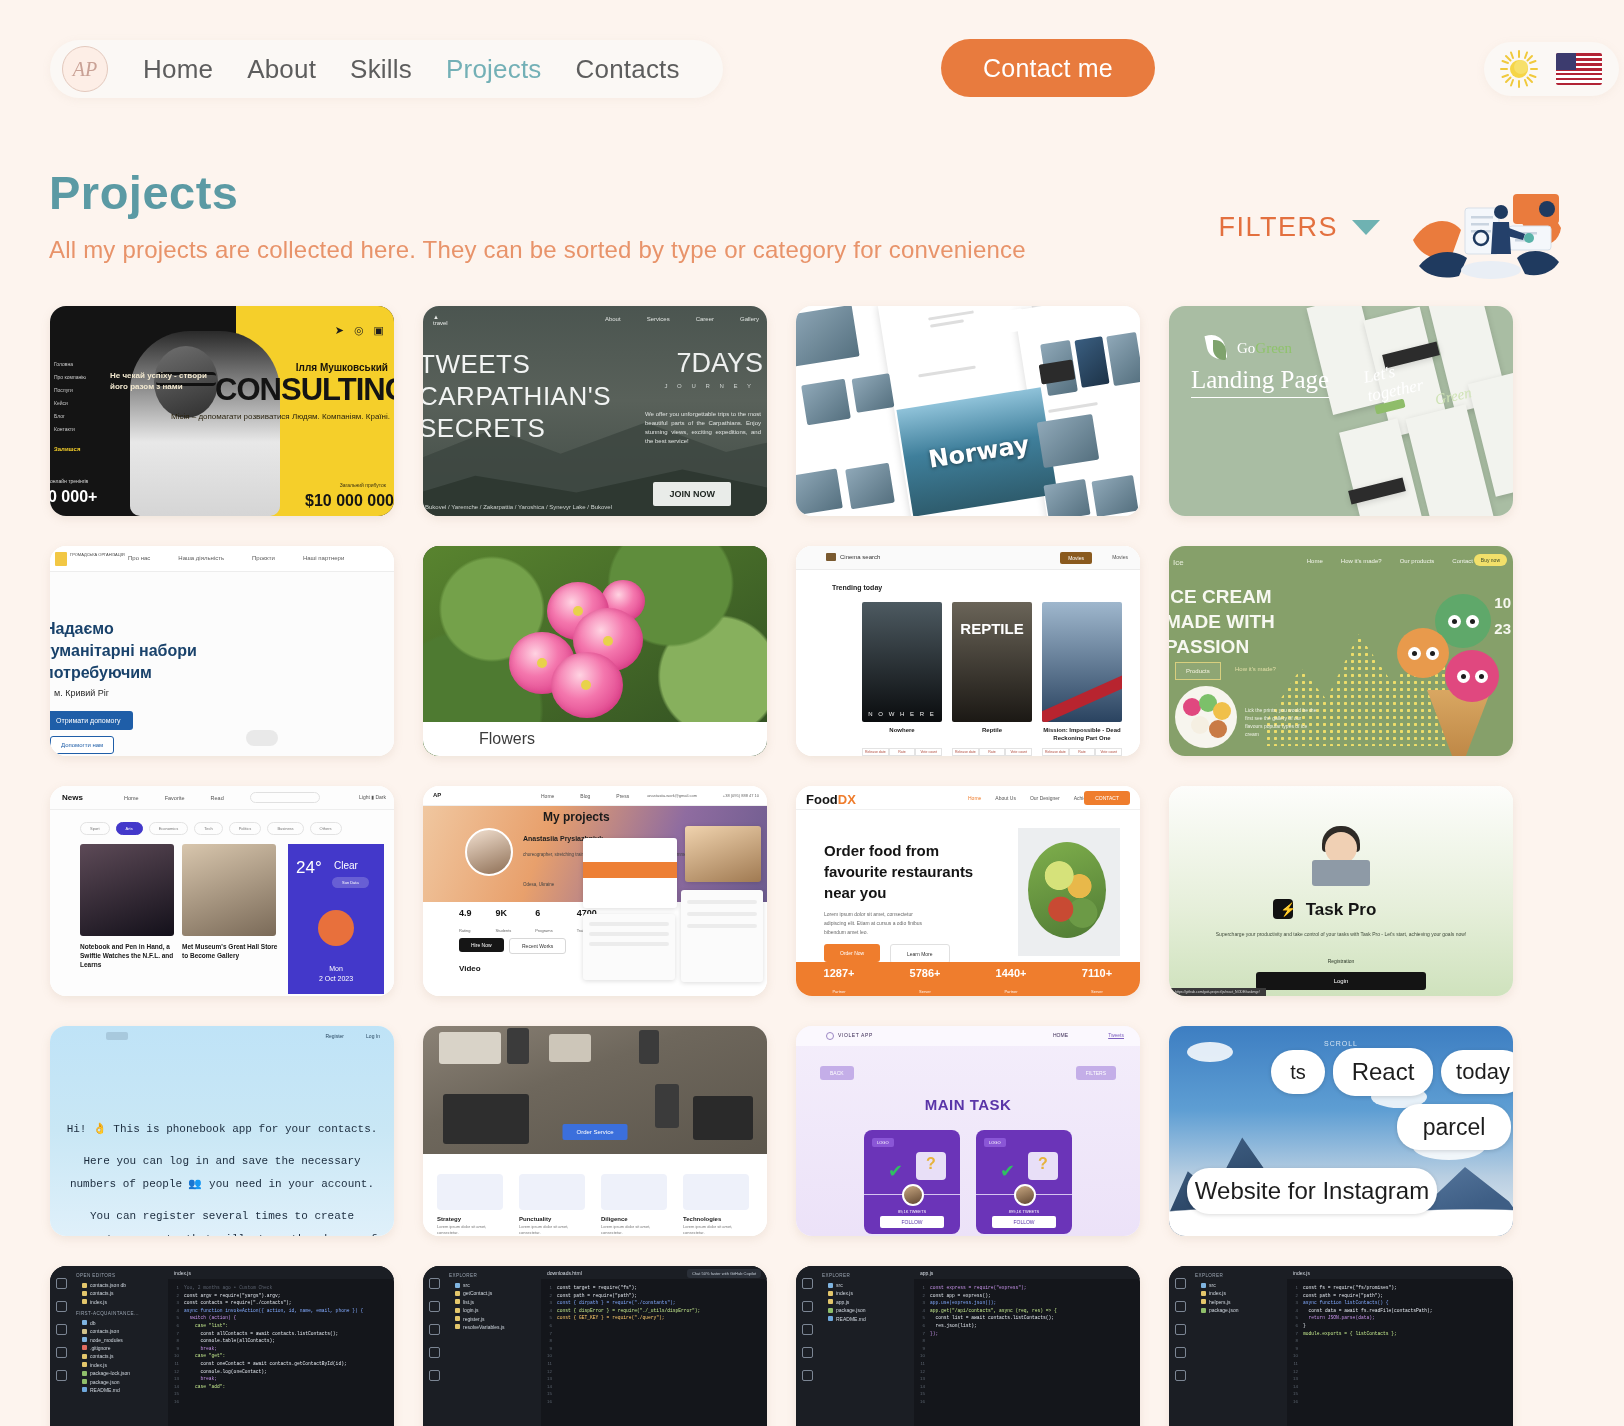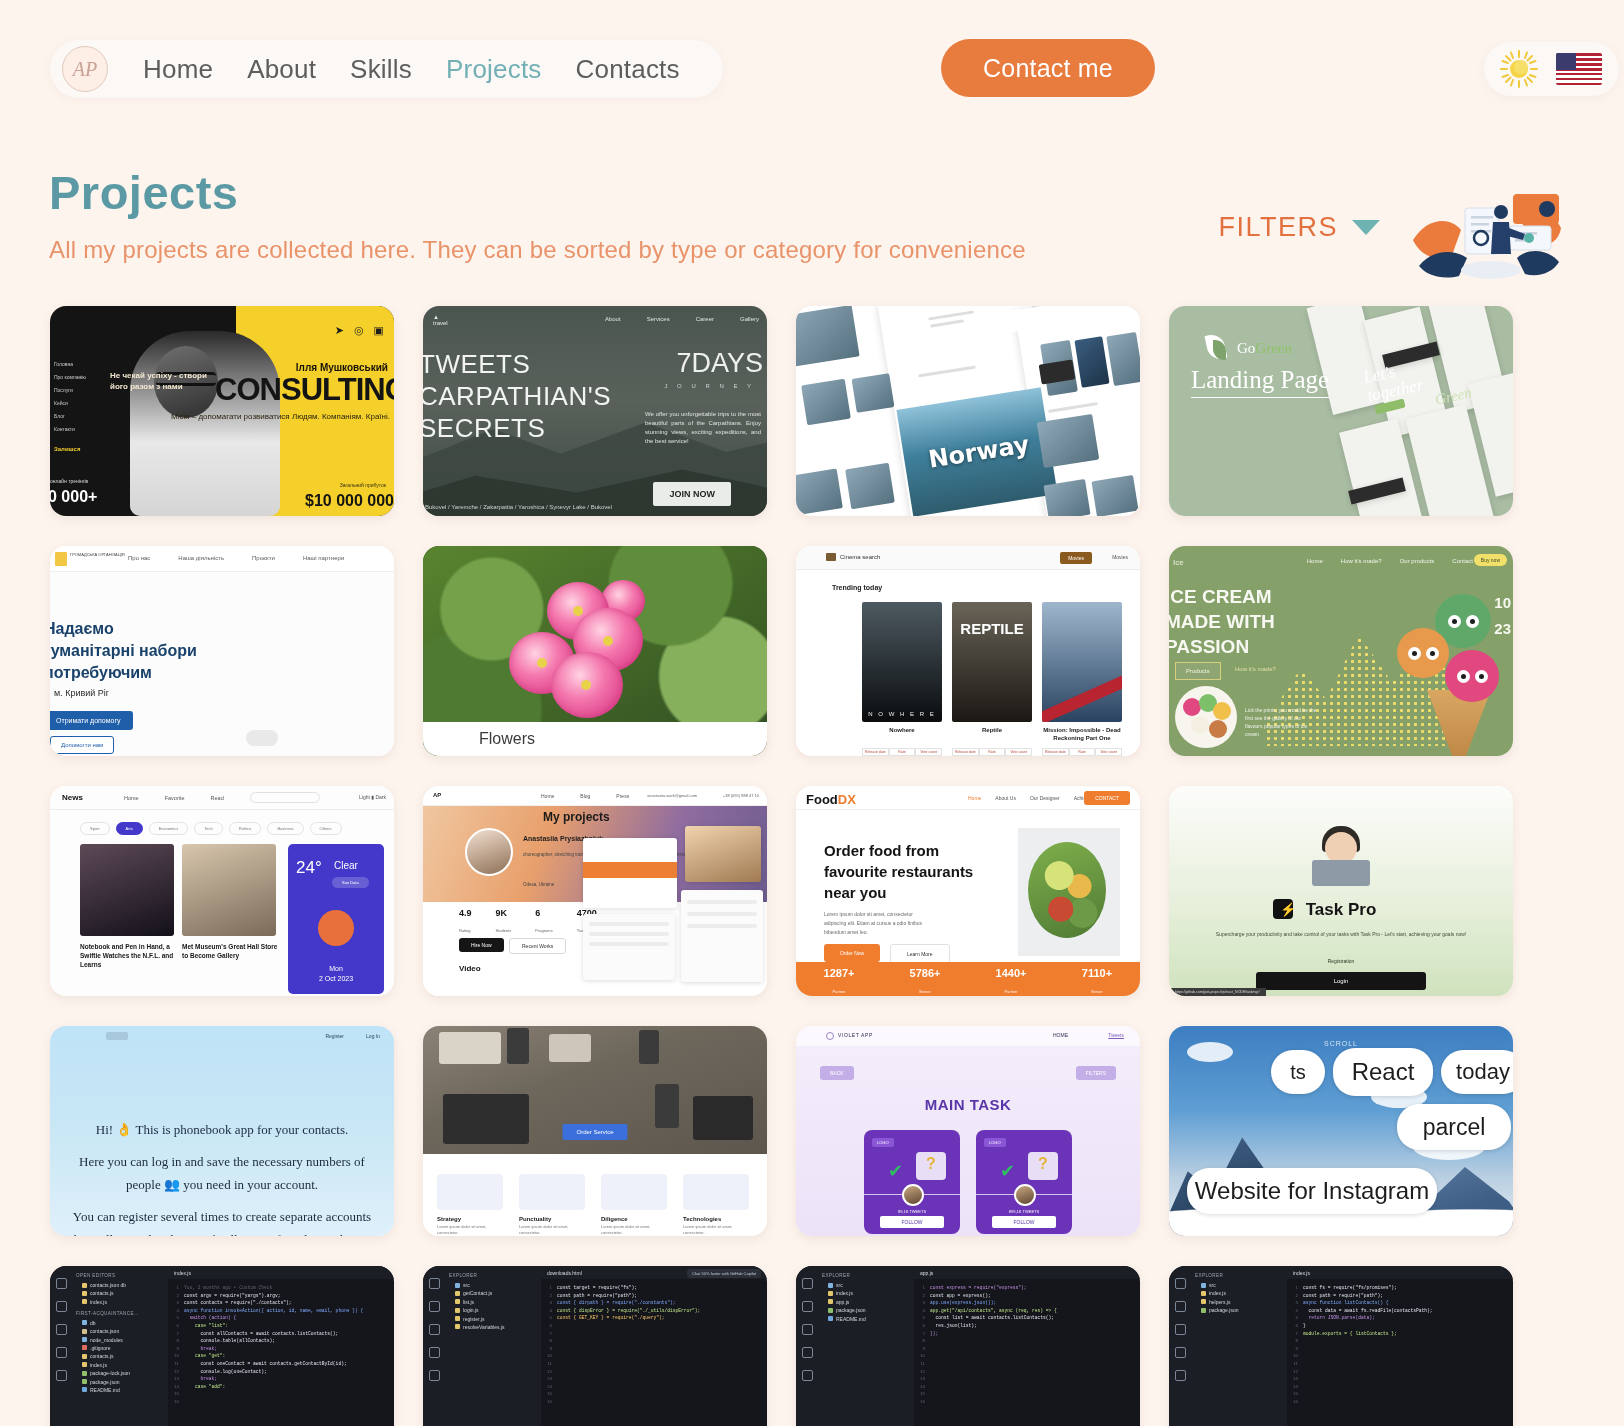--- a/index.html
+++ b/index.html
@@ -641,21 +641,21 @@
   .c-news .chips { position: absolute; left: 30px; top: 36px; display: flex; gap: 6px; }
   .c-news .chip { border: 1px solid #e3e3e3; border-radius: 8px; padding: 3px 9px; font-size: 4px; color: #777; }
   .c-news .chip.act { background: #4338ca; color: #fff; border-color: #4338ca; }
   .c-news .tile { position: absolute; top: 58px; width: 94px; height: 92px; border-radius: 3px; overflow: hidden; }
   .c-news .tile1 { left: 30px; background: linear-gradient(160deg,#5d4a57,#13101a); }
   .c-news .tile2 { left: 132px; background: linear-gradient(160deg,#d8c6ad,#7a6a58); }
   .c-news .tile-cap { position: absolute; top: 156px; width: 98px; font-size: 6.5px; color: #161616; font-weight: bold; line-height: 9px; }
   .c-news .cap1 { left: 30px; } .c-news .cap2 { left: 132px; }
   .c-news .weather {
     position: absolute; right: 10px; top: 58px;
-    width: 96px; height: 150px; background: #4338ca; border-radius: 5px;
+    width: 96px; height: 150px; background: #4338ca; border-radius: 0;
   }
   .c-news .deg { position: absolute; left: 8px; top: 14px; font-size: 17px; color: #fff; }
   .c-news .clear { position: absolute; left: 46px; top: 16px; font-size: 10px; color: #fff; }
   .c-news .sunbtn {
     position: absolute; left: 44px; top: 33px;
     background: rgba(255,255,255,.2); border-radius: 8px;
     font-size: 4px; color: #fff; padding: 3px 10px;
   }
   .c-news .orb { position: absolute; left: 30px; top: 66px; width: 36px; height: 36px; border-radius: 50%; background: #e8703c; }
   .c-news .wday { position: absolute; left: 0; right: 0; bottom: 10px; text-align: center; font-size: 7px; color: #fff; line-height: 10px; }
@@ -738,22 +738,22 @@
   
   .c-phone {
     background: linear-gradient(180deg,#bfe3f7 0%, #c9e7f5 50%, #dff0fa 100%);
   }
   .c-phone .bar { position:absolute; left:0; right:0; top:0; height:22px; }
   .c-phone .lg { position:absolute; left:56px; top:6px; width:22px; height:8px; background:#a8c9dd; border-radius:2px; }
   .c-phone .reg { position:absolute; right:50px; top:7px; font-size:5px; color:#2b4a63; }
   .c-phone .login { position:absolute; right:14px; top:7px; font-size:5px; color:#2b4a63; }
   .c-phone .txt {
     position:absolute; left:16px; right:16px; top:92px;
-    text-align:center; font-size:13px; color:#1b2b3d;
-    font-family:Liberation Serif, serif; line-height:23px;
+    text-align:center; font-size:11px; color:#1b2b3d;
+    font-family:Liberation Mono, monospace; line-height:23px;
   }
   .c-phone .txt p { margin-bottom: 9px; }
 
   
   .c-eff { background:#fff; }
   .c-eff .hero {
     position:absolute; left:0; right:0; top:0; height:128px;
     background: linear-gradient(160deg,#8b8276 0%, #6e675c 40%, #5c564c 100%);
     overflow:hidden;
   }

